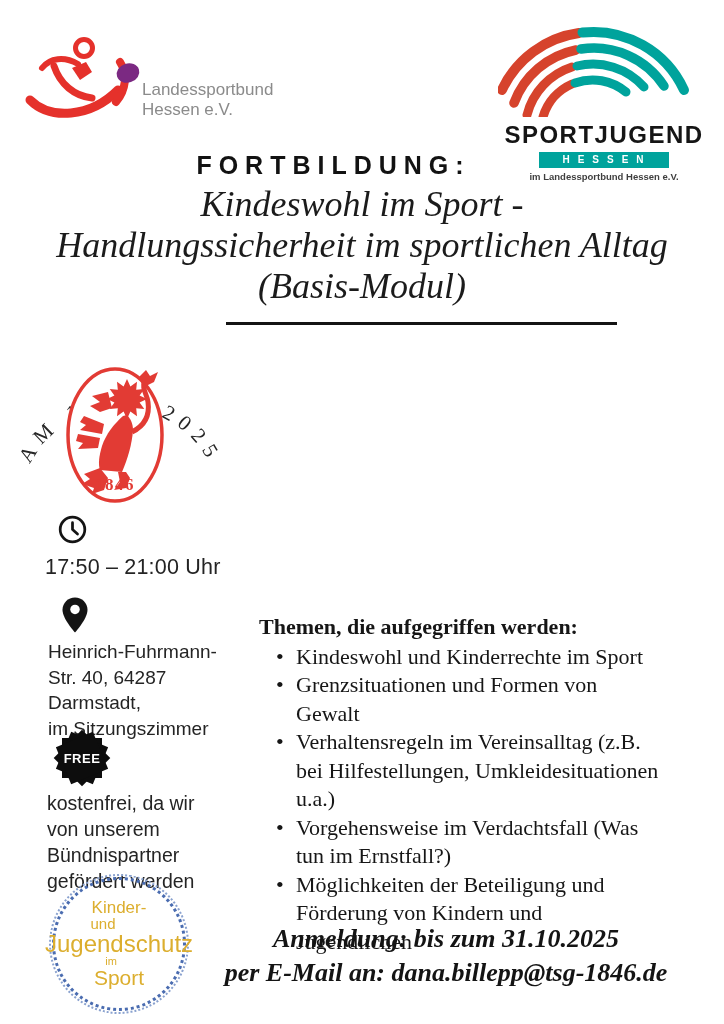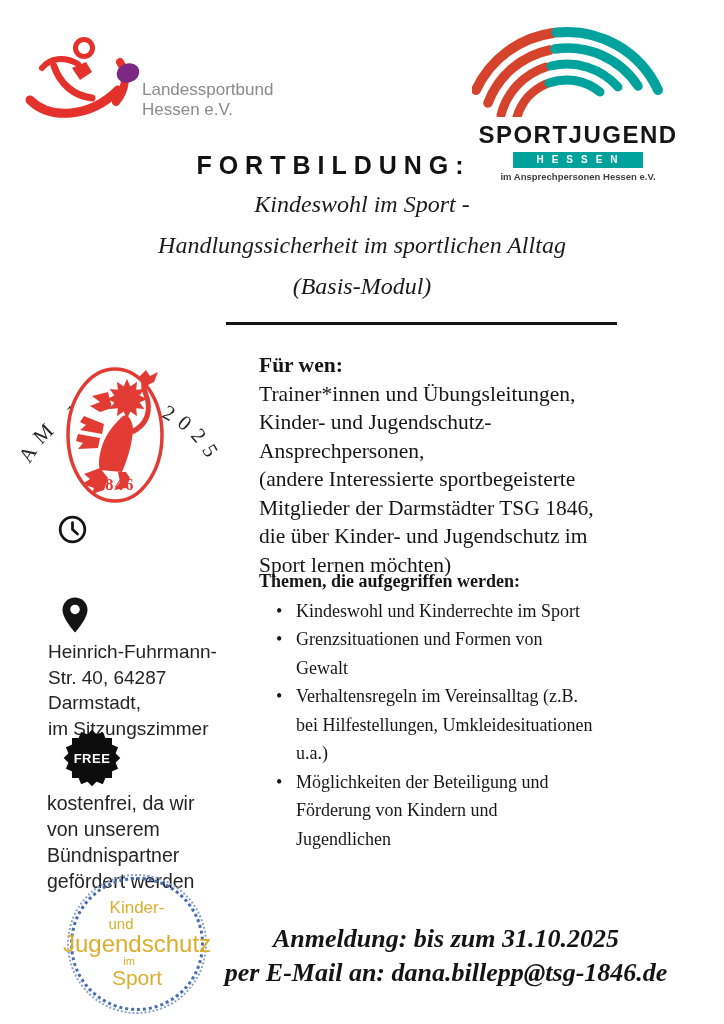--- a/index.html
+++ b/index.html
@@ -4,62 +4,62 @@
 <style>
   html,body { margin:0; padding:0; background:#e9e9e9; }
   .page {
     position:relative; width:724px; height:1024px; margin:0 auto;
     background:#ffffff; overflow:hidden;
     font-family:"Liberation Sans", sans-serif; color:#1d1d1d;
   }
   
   .lsb-logo { position:absolute; left:20px; top:28px; display:flex; }
   .lsb-text { padding-top:52px; font-size:17px; line-height:1.18; color:#8b8b8b; }
-  .sj-logo { position:absolute; left:472px; top:20px; width:212px; text-align:center; }
+  .sj-logo { position:absolute; left:498px; top:20px; width:212px; text-align:center; }
   .sj-title { font-size:24px; font-weight:800; letter-spacing:1.5px; color:#151515; margin-top:0px; white-space:nowrap; }
   .sj-bar { width:130px; height:16px; margin:3px auto 0; background:#00a39c; color:#fff;
             font-size:10px; font-weight:700; letter-spacing:8px; line-height:16px; text-align:center; padding-left:6px; box-sizing:border-box; }
   .sj-caption { margin-top:3px; font-size:9.5px; font-weight:600; color:#3f3f3f; }
   
   .kicker { position:absolute; top:151px; left:0; width:660px; text-align:center;
             font-size:25px; font-weight:800; letter-spacing:7px; text-indent:7px; color:#121212; }
   .title { position:absolute; top:184px; left:0; width:724px; text-align:center;
            font-family:"Liberation Serif", serif; font-style:italic;
-           font-size:24px; line-height:41px; color:#1b1b1b; }
+           font-size:36px; line-height:41px; color:#1b1b1b; }
   .divider { position:absolute; top:322px; left:226px; width:391px; height:3px; background:#141414; }
   
   .crest-svg { position:absolute; left:20px; top:332px; }
   .clock-icon { position:absolute; left:57px; top:514px; }
   .time-text { position:absolute; left:45px; top:555px; font-size:21.5px; letter-spacing:0.2px; color:#242424; }
   .pin-icon { position:absolute; left:60px; top:596px; }
   .address { position:absolute; left:48px; top:639px; font-size:19px; line-height:25.5px;
              color:#242424; white-space:pre-line; }
-  .free-badge { position:absolute; left:63px; top:729px; width:58px; height:58px; }
+  .free-badge { position:absolute; left:53px; top:729px; width:58px; height:58px; }
   .free-badge .sq { position:absolute; left:9px; top:9px; width:40px; height:40px; background:#0d0d0d; }
   .free-badge .sq.r1 { transform:rotate(22.5deg); } .free-badge .sq.r2 { transform:rotate(45deg); }
   .free-badge .sq.r3 { transform:rotate(67.5deg); }
   .free-badge .label { position:absolute; inset:0; display:flex; align-items:center; justify-content:center;
                        color:#fff; font-size:13px; font-weight:700; letter-spacing:0.5px; }
   .funding { position:absolute; left:47px; top:790px; font-size:19.5px; line-height:26px;
              color:#242424; white-space:pre-line; }
-  .kjs { position:absolute; left:67px; top:874px; width:140px; height:140px; }
+  .kjs { position:absolute; left:49px; top:874px; width:140px; height:140px; }
   .kjs .ring1 { position:absolute; inset:3px; border:3px dotted #4a6cb0; border-radius:50%; }
   .kjs .ring2 { position:absolute; inset:0; border:2px dotted #8aa2cf; border-radius:50%; transform:rotate(9deg); }
   .kjs .txt { position:absolute; inset:0; display:flex; flex-direction:column; align-items:center;
               justify-content:center; color:#dcae2e; line-height:1.02; font-weight:400; }
   .kjs .l1 { font-size:17px; } .kjs .l2 { font-size:15px; transform:translateX(-16px); }
   .kjs .l3 { font-size:24px; } .kjs .l4 { font-size:11px; transform:translateX(-8px); }
   .kjs .l5 { font-size:21px; }
   
   .audience { position:absolute; left:259px; top:351px; width:452px;
               font-family:"Liberation Serif", serif; font-size:21.5px; line-height:28.5px; color:#161616; }
   .audience .hd, .topics .hd { font-weight:700; margin:0; }
   .audience .bd { margin:0; white-space:pre-line; }
-  .topics { position:absolute; left:259px; top:567px; width:460px;
-            font-family:"Liberation Serif", serif; font-size:18px; line-height:28.5px; color:#161616; }
+  .topics { position:absolute; left:259px; top:613px; width:460px;
+            font-family:"Liberation Serif", serif; font-size:22px; line-height:28.5px; color:#161616; }
   .topics ul { list-style:none; margin:1px 0 0; padding:0; }
   .topics li { position:relative; padding-left:37px; white-space:pre-line; }
   .topics li::before { content:"\2022"; position:absolute; left:17px; top:0; }
   .registration { position:absolute; left:156px; top:922px; width:580px; text-align:center;
                   font-family:"Liberation Serif", serif; font-style:italic; font-weight:700;
                   font-size:26px; line-height:34px; color:#141414; }
   .arc-text { font-family:"Liberation Serif", serif; font-size:21px; letter-spacing:7px; fill:#272727; }
   .crest-year { font-family:"Liberation Serif", serif; font-size:17px; font-weight:700; letter-spacing:1.5px; }
 </style>
 </head>
@@ -93,21 +93,21 @@
         <path d="M 16 83 A 84 84 0 0 1 78 30" stroke="#d6432c" stroke-width="9.5"></path>
         <path d="M 83 29 A 84 84 0 0 1 166 66" stroke="#00a39c" stroke-width="9.5"></path>
         <path d="M 29 95 A 68 68 0 0 1 74 47" stroke="#d6432c" stroke-width="9"></path>
         <path d="M 79 46 A 68 68 0 0 1 146 67" stroke="#00a39c" stroke-width="9"></path>
         <path d="M 45 97 A 52 52 0 0 1 74 64" stroke="#d6432c" stroke-width="9"></path>
         <path d="M 77 63 A 52 52 0 0 1 128 72" stroke="#00a39c" stroke-width="9"></path>
       </g>
     </svg>
     <div class="sj-title">SPORTJUGEND</div>
     <div class="sj-bar">HESSEN</div>
-    <div class="sj-caption">im Ansprechpersonen Hessen e.V.</div>
+    <div class="sj-caption">im Landessportbund Hessen e.V.</div>
   </div>
 
   <div class="kicker">FORTBILDUNG:</div>
   <div class="title">
     <div>Kindeswohl im Sport -</div>
     <div>Handlungssicherheit im sportlichen Alltag</div>
     <div>(Basis-Modul)</div>
   </div>
   <div class="divider"></div>
 
@@ -130,20 +130,21 @@
       <path d="M112 100 C 124 94 130 84 128 70 C 127 62 122 58 124 50" fill="none" stroke="#e23b34" stroke-width="5"></path>
       <polygon points="118,46 126,38 130,44 138,40 134,50 126,54"></polygon>
     </g>
     <text class="crest-year" x="95" y="158" text-anchor="middle" fill="#e23b34">1846</text>
   </svg>
 
   <svg class="clock-icon" width="31" height="31" viewBox="0 0 34 34">
     <circle cx="17" cy="17" r="13.5" fill="none" stroke="#141414" stroke-width="3"></circle>
     <path d="M17 17 L17 9.5 M17 17 L22.5 22" fill="none" stroke="#141414" stroke-width="3" stroke-linecap="round"></path>
   </svg>
+  <div class="time-text">17:50 – 21:00 Uhr</div>
 
   <svg class="pin-icon" width="30" height="38" viewBox="0 0 24 30">
     <path d="M12 1C6.5 1 2 5.4 2 10.8 2 18.2 12 29 12 29s10-10.8 10-18.2C22 5.4 17.5 1 12 1z" fill="#141414"></path>
     <circle cx="12" cy="10.5" r="3.8" fill="#ffffff"></circle>
   </svg>
   <div class="address">Heinrich-Fuhrmann-
 Str. 40, 64287
 Darmstadt,
 im Sitzungszimmer</div>
 
@@ -164,40 +165,32 @@
     <div class="ring1"></div>
     <div class="txt">
       <span class="l1">Kinder-</span>
       <span class="l2">und</span>
       <span class="l3">Jugendschutz</span>
       <span class="l4">im</span>
       <span class="l5">Sport</span>
     </div>
   </div>
 
-  <div class="audience">
-    <p class="hd">Für wen:</p>
-    <p class="bd">Trainer*innen und Übungsleitungen,
-Kinder- und Jugendschutz-
-Ansprechpersonen,
-(andere Interessierte sportbegeisterte
-Mitglieder der Darmstädter TSG 1846,
-die über Kinder- und Jugendschutz im
-Sport lernen möchten)</p>
-  </div>
 
   <div class="topics">
     <p class="hd">Themen, die aufgegriffen werden:</p>
     <ul>
       <li>Kindeswohl und Kinderrechte im Sport</li>
       <li>Grenzsituationen und Formen von
 Gewalt</li>
       <li>Verhaltensregeln im Vereinsalltag (z.B.
 bei Hilfestellungen, Umkleidesituationen
 u.a.)</li>
+      <li>Vorgehensweise im Verdachtsfall (Was
+tun im Ernstfall?)</li>
       <li>Möglichkeiten der Beteiligung und
 Förderung von Kindern und
 Jugendlichen</li>
     </ul>
   </div>
 
   <div class="registration">
     <div>Anmeldung: bis zum 31.10.2025</div>
     <div>per E-Mail an: dana.billepp@tsg-1846.de</div>
   </div>

